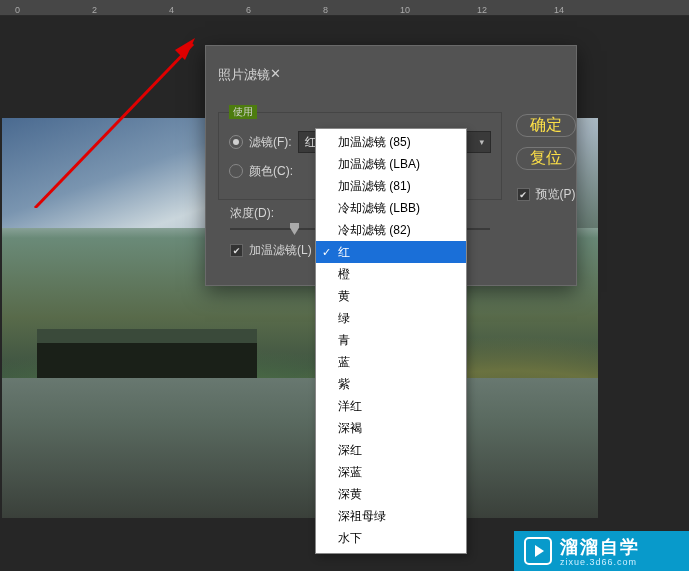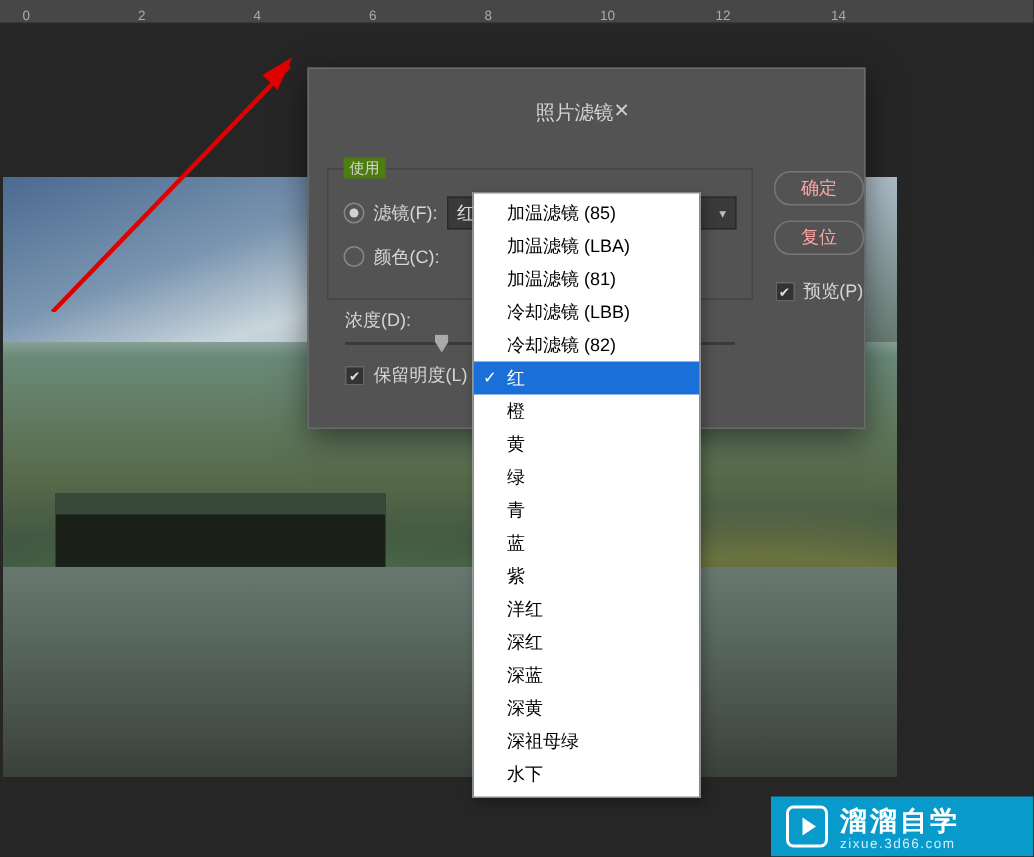--- a/index.html
+++ b/index.html
@@ -83,21 +83,21 @@
     left: 205px;
     width: 370px;
     background: #535353;
     border: 1px solid #6a6a6a;
     box-shadow: 0 6px 20px rgba(0,0,0,.5);
     z-index: 10;
     color: #d5d5d5;
   }
   .dlg-title {
     display: flex;
-    justify-content: center;
+    justify-content: flex-start;
     padding: 20px 12px;
     font-size: 13px;
   }
   .dlg-close {
     width: 16px; height: 16px; cursor: default;
     color: #d0d0d0;
   }
   .dlg-body {
     display: flex;
     padding: 8px 12px 12px 12px;
@@ -162,22 +162,22 @@
     gap: 10px;
     padding-top: 2px;
   }
   .pill-btn {
     width: 58px; height: 21px;
     border: 1px solid #777;
     border-radius: 11px;
     display: flex;
     align-items: center;
     justify-content: center;
-    font-size: 12px;
-    color: #fca5a5;
+    font-size: 16px;
+    color: #fde047;
   }
   .chk-row {
     display: flex; align-items: center; gap: 6px;
     font-size: 12px;
   }
   .chk {
     width: 11px; height: 11px;
     border: 1px solid #666;
     background: #333;
     display: inline-flex; align-items:center; justify-content:center;
@@ -317,21 +317,21 @@
             <span class="pct-box">25</span>
             <span>%</span>
           </span>
         </div>
         <div class="slider">
           <div class="slider-knob"></div>
         </div>
       </div>
       <div class="preserve chk-row">
         <span class="chk">✔</span>
-        <span>保留明度(L)</span>
+        <span>加温滤镜(L)</span>
       </div>
     </div>
     <div class="side">
       <div class="pill-btn">
           <span>确定</span>
         </div>
       <div class="pill-btn">
           <span>复位</span>
         </div>
       <div class="chk-row" style="margin-top:6px;">
@@ -349,20 +349,21 @@
     <div class="dd-item">冷却滤镜 (LBB)</div>
     <div class="dd-item">冷却滤镜 (82)</div>
     <div class="dd-item selected"><span class="check">✓</span>红</div>
     <div class="dd-item">橙</div>
     <div class="dd-item">黄</div>
     <div class="dd-item">绿</div>
     <div class="dd-item">青</div>
     <div class="dd-item">蓝</div>
     <div class="dd-item">紫</div>
     <div class="dd-item">洋红</div>
+    <div class="dd-item">深褐</div>
     <div class="dd-item">深红</div>
     <div class="dd-item">深蓝</div>
     <div class="dd-item">深黄</div>
     <div class="dd-item">深祖母绿</div>
     <div class="dd-item">水下</div>
   </div>
 
 <div class="watermark">
   <div class="wm-icon">
       <div class="wm-play"></div>

